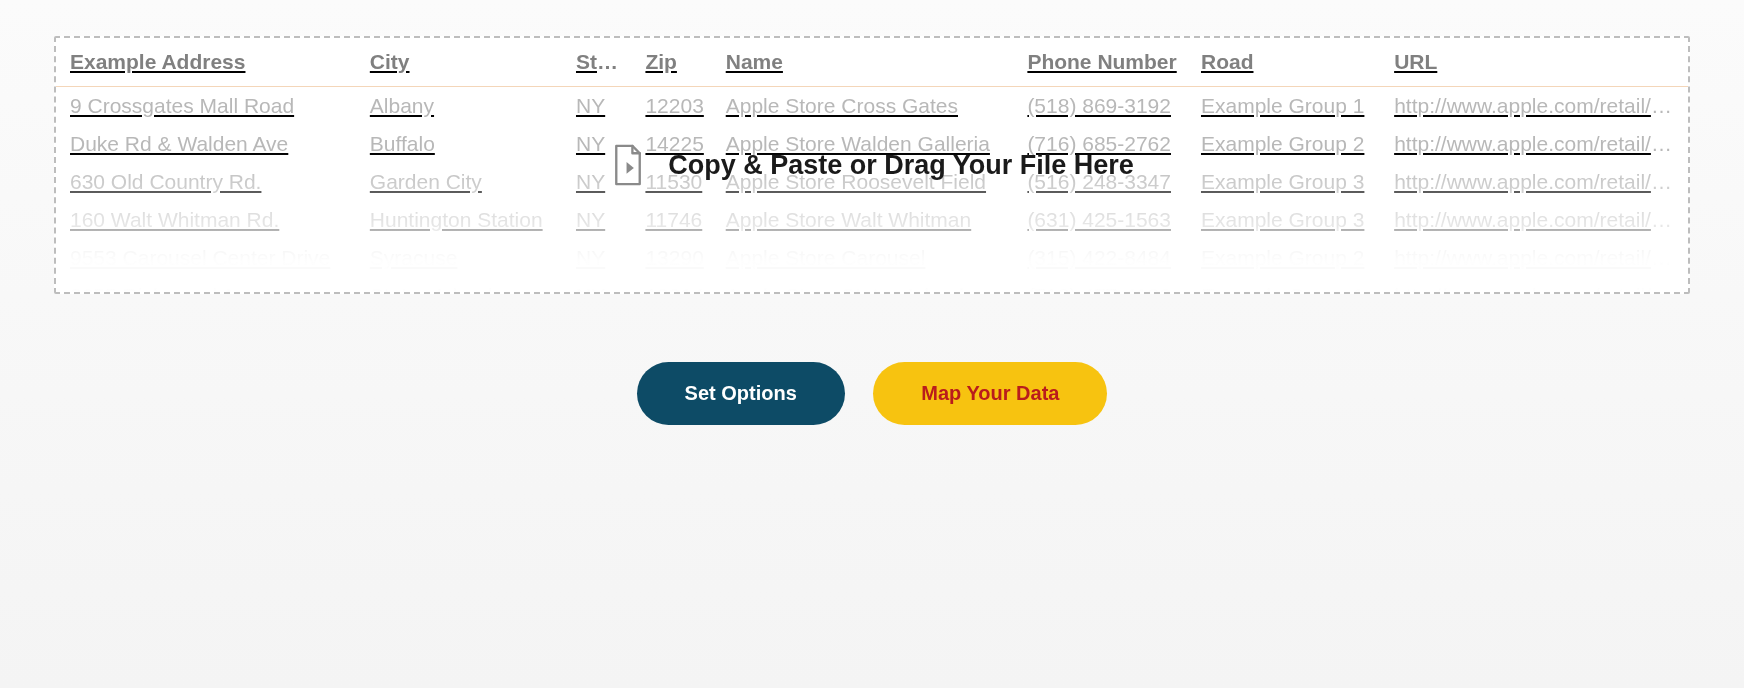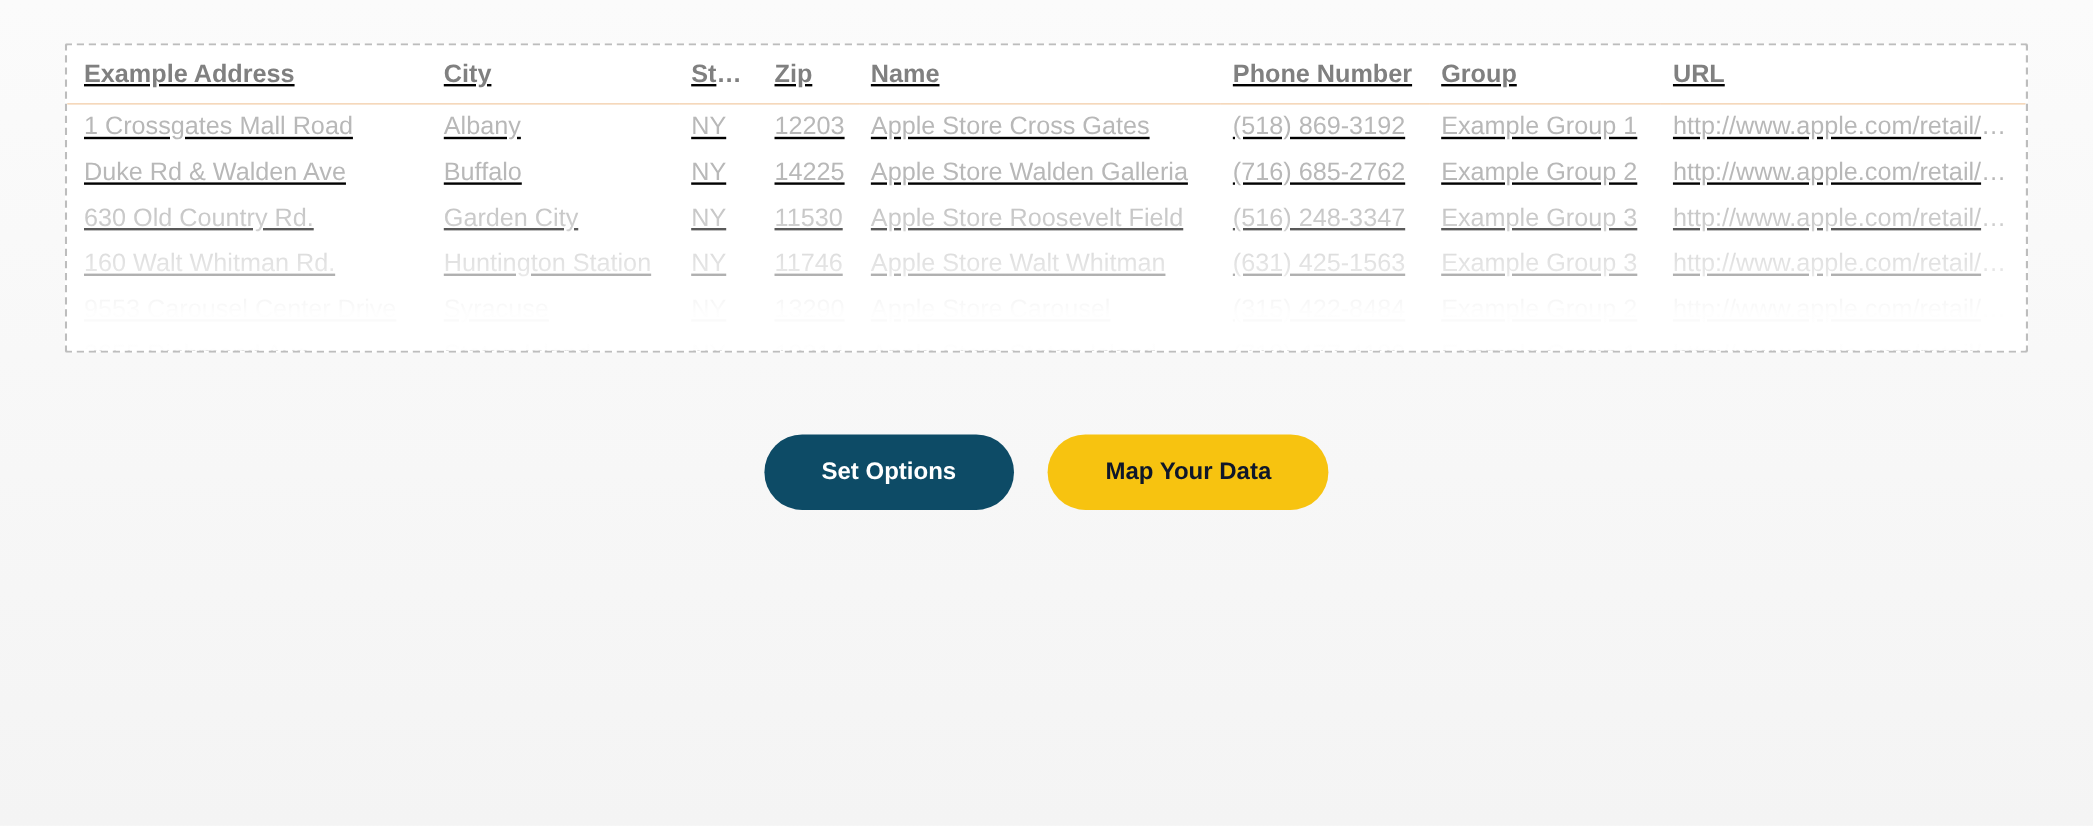--- a/index.html
+++ b/index.html
@@ -118,21 +118,21 @@
     border: none;
     cursor: pointer;
     margin: 0 12px;
   }
   .btn-primary {
     background: #0d4b66;
     color: #fff;
   }
   .btn-accent {
     background: #f7c310;
-    color: #0f172a;
+    color: #b91c1c;
   }
 </style>
 </head>
 <body>
 
 <div class="container">
 
 
   <div class="dropzone">
     <table class="data-table">
@@ -147,27 +147,27 @@
           <col class="col-url">
       </colgroup>
       <thead>
         <tr>
           <th>Example Address</th>
           <th>City</th>
           <th>State</th>
           <th>Zip</th>
           <th>Name</th>
           <th>Phone Number</th>
-          <th>Group</th>
+          <th>Road</th>
           <th>URL</th>
         </tr>
       </thead>
       <tbody id="table-body">
           <tr>
-            <td>1 Crossgates Mall Road</td>
+            <td>9 Crossgates Mall Road</td>
             <td>Albany</td>
             <td>NY</td>
             <td>12203</td>
             <td>Apple Store Cross Gates</td>
             <td>(518) 869-3192</td>
             <td>Example Group 1</td>
             <td>http://www.apple.com/retail/cro…</td>
           </tr>
           <tr>
             <td>Duke Rd &amp; Walden Ave</td>
@@ -217,20 +217,30 @@
             <td>Apple Store Staten Island</td>
             <td>(718) 477-4180</td>
             <td>Example Group 1</td>
             <td>http://www.apple.com/retail/sta…</td>
           </tr>
         </tbody>
     </table>
 
     <div class="fade-overlay"></div>
 
+    <div class="drop-label">
+      <span class="file-icon">
+        <svg viewBox="0 0 24 30" width="36" height="44" fill="none" stroke="currentColor" stroke-width="1.6" stroke-linejoin="round" stroke-linecap="round">
+          <path d="M4 2 h11 l5 5 v21 H4 Z"></path>
+          <path d="M15 2 v5 h5"></path>
+          <polygon points="11,13 16,17 11,21" fill="currentColor" stroke="none"></polygon>
+        </svg>
+      </span>
+      <span class="text">Copy &amp; Paste or Drag Your File Here</span>
+    </div>
   </div>
 
 
   <div class="actions">
     <button class="btn btn-primary">Set Options</button>
     <button class="btn btn-accent">Map Your Data</button>
   </div>
 
 </div>
 

